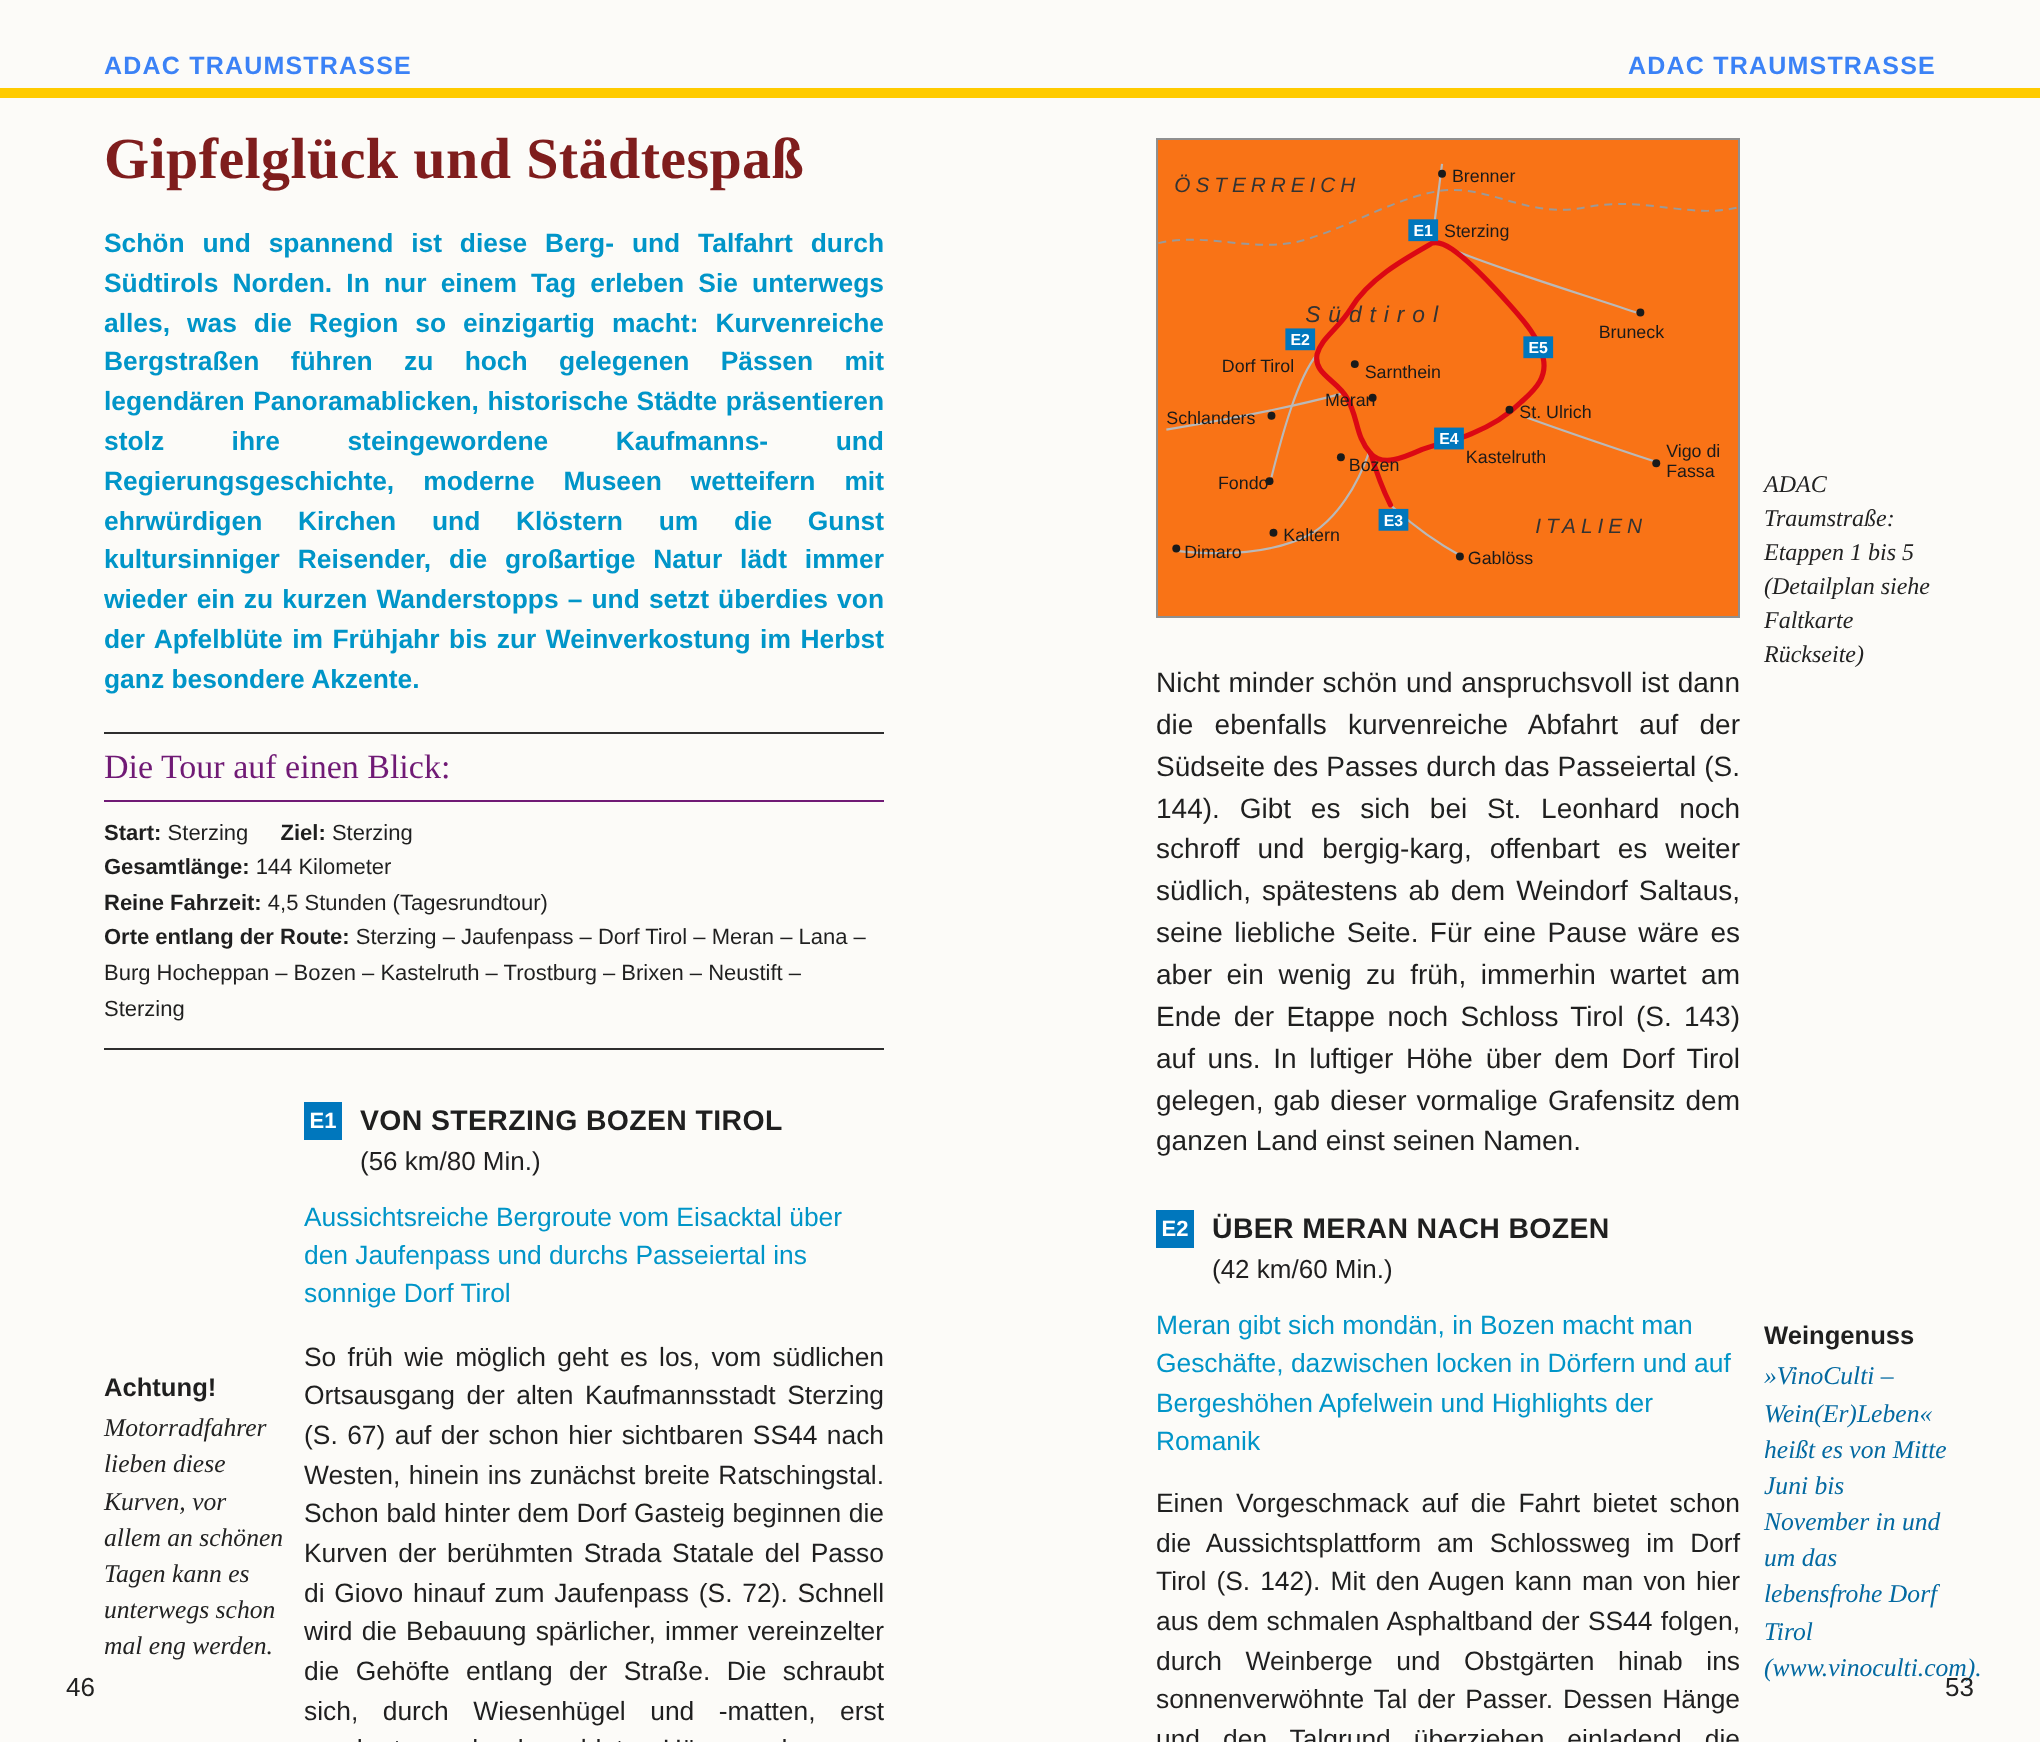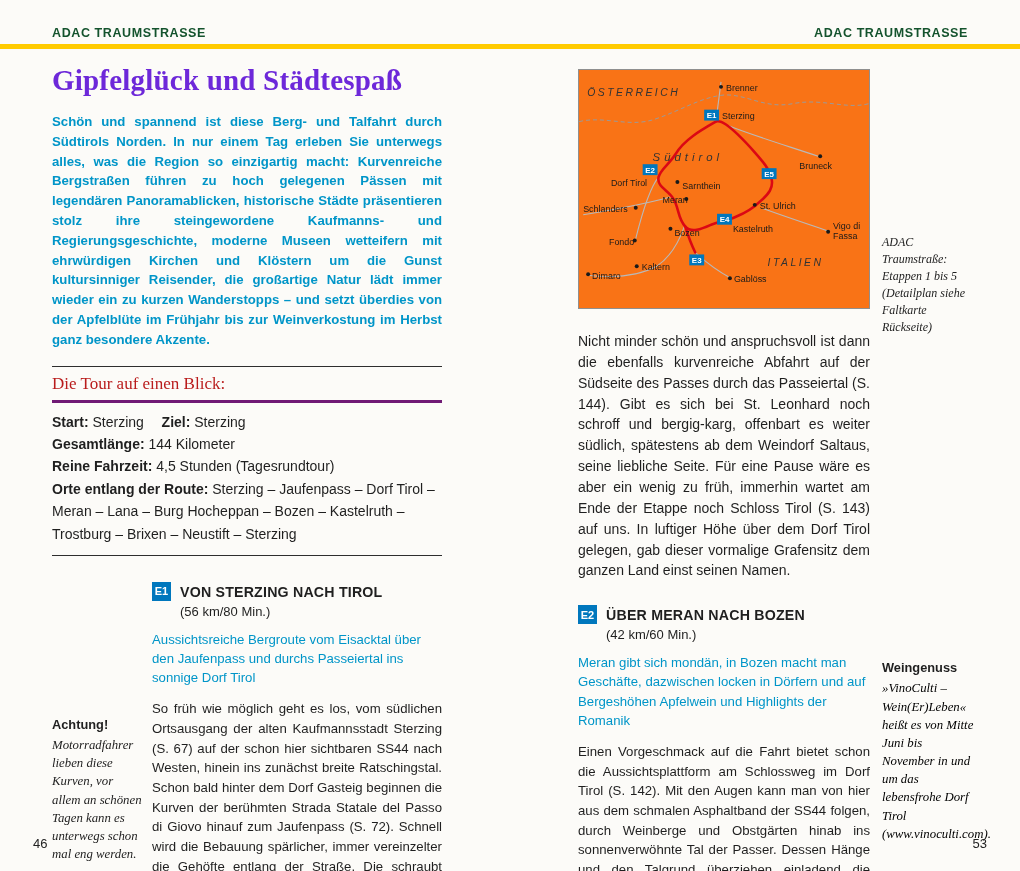--- a/index.html
+++ b/index.html
@@ -6,42 +6,42 @@
   html,body { margin:0; padding:0; }
   body { background:#d9d9d6; }
   .spread {
     position:relative; width:1020px; height:871px; margin:0 auto;
     background:#fcfbf8; overflow:hidden;
     font-family:"Liberation Sans", sans-serif; color:#1f1f1f;
   }
   
   .hdr {
     position:absolute; top:26px; font-weight:bold; font-size:12.5px;
-    letter-spacing:0.6px; color:#14532d;
+    letter-spacing:0.6px; color:#3b82f6;
   }
   .hdr.left { left:52px; }
   .hdr.right { right:52px; text-align:right; }
   .yellow-rule { position:absolute; left:0; top:44px; width:1020px; height:5px; background:#FFCB00; }
 
   
   .left-page { position:absolute; left:52px; top:64px; width:390px; }
   .page-title {
     font-family:"Liberation Serif", serif; font-weight:bold; font-size:29px;
-    margin:0 0 15px 0; color:#6d28d9; letter-spacing:0.2px;
+    margin:0 0 15px 0; color:#7f1d1d; letter-spacing:0.2px;
   }
   .intro {
     color:#0095C8; font-weight:bold; font-size:13.2px; line-height:1.5;
     text-align:justify; margin:0;
   }
   .overview { margin-top:16px; border-top:1.5px solid #2e2e2e; }
   .overview-heading {
     font-family:"Liberation Serif", serif; font-size:17px; font-weight:normal;
-    padding:7px 0 6px 0; border-bottom:3px solid #701a75; color:#b91c1c;
-  }
-  .facts { padding:8px 0 10px 0; font-size:14px; line-height:1.6; border-bottom:1.5px solid #2e2e2e; }
+    padding:7px 0 6px 0; border-bottom:1px solid #701a75; color:#701a75;
+  }
+  .facts { padding:8px 0 10px 0; font-size:11px; line-height:1.6; border-bottom:1.5px solid #2e2e2e; }
   .facts .fl { font-weight:bold; }
   .facts .pair-gap { display:inline-block; width:10px; }
 
   .stage { position:relative; margin-top:26px; padding-left:100px; width:390px; }
   .stage-head { display:flex; gap:9px; align-items:flex-start; }
   .ebadge {
     flex:0 0 auto; width:19px; height:19px; background:#0077BD; color:#fff;
     font-weight:bold; font-size:11px; display:flex; align-items:center; justify-content:center;
   }
   .stage-title { font-weight:bold; font-size:14.2px; padding-top:2px; letter-spacing:0.2px; }
@@ -61,21 +61,21 @@
   .map-caption {
     position:absolute; left:304px; top:170px; width:92px;
     font-family:"Liberation Serif", serif; font-style:italic; font-size:12px;
     line-height:1.42; color:#222;
   }
   .rp-par { width:292px; margin-top:22px; font-size:14px; line-height:1.49; text-align:justify; }
   .stage2 { position:relative; margin-top:24px; width:292px; }
   .stage2 .stage-body { width:292px; }
   .margin-note-right { position:absolute; left:304px; top:54px; width:92px; font-size:12.8px; line-height:1.42; }
   .margin-note-right .mn-head { font-weight:bold; margin-bottom:2px; }
-  .margin-note-right .mn-body { font-family:"Liberation Serif", serif; font-style:italic; color:#000000; }
+  .margin-note-right .mn-body { font-family:"Liberation Serif", serif; font-style:italic; color:#0369a1; }
 
   .pageno { position:absolute; bottom:20px; font-size:13px; color:#222; }
   .pageno.left { left:33px; }
   .pageno.right { right:33px; }
 
   
   .road { fill:none; stroke:#b9b9b9; stroke-width:1.1; }
   .border-dash { fill:none; stroke:#9a9a9a; stroke-width:1; stroke-dasharray:4 3; }
   .route { fill:none; stroke:#DB0814; stroke-width:2.6; stroke-linecap:round; stroke-linejoin:round; }
   .map-place { font-family:"Liberation Sans", sans-serif; font-size:9px; fill:#1a1a1a; }
@@ -123,21 +123,21 @@
       </div>
     </div>
 
     <div class="stage">
       <div class="margin-note" style="top:134px;">
         <div class="mn-head">Achtung!</div>
         <div class="mn-body">Motorradfahrer lieben diese Kurven, vor allem an schönen Tagen kann es unterwegs schon mal eng werden.</div>
       </div>
       <div class="stage-head">
         <div class="ebadge">E1</div>
-        <div class="stage-title">VON STERZING NACH TIROL</div>
+        <div class="stage-title">VON STERZING BOZEN TIROL</div>
       </div>
       <div class="stage-km">(56 km/80 Min.)</div>
       <div class="teaser">Aussichtsreiche Bergroute vom Eisacktal über den Jaufenpass und durchs Passeiertal ins sonnige Dorf Tirol</div>
       <div class="stage-body">So früh wie möglich geht es los, vom südlichen Ortsausgang der alten Kaufmannsstadt Sterzing (S. 67) auf der schon hier sichtbaren SS44 nach Westen, hinein ins zunächst breite Ratschingstal. Schon bald hinter dem Dorf Gasteig beginnen die Kurven der berühmten Strada Statale del Passo di Giovo hinauf zum Jaufenpass (S. 72). Schnell wird die Bebauung spärlicher, immer vereinzelter die Gehöfte entlang der Straße. Die schraubt sich, durch Wiesenhügel und -matten, erst gerahmt von den bewaldeten Hängen, dann von den kahlen Gipfelzacken der Ötztaler und Sarner Alpen, in teils spektakulär spitzen Kehren immer weiter himmelwärts, auf 2094 m zur Passhöhe empor. Der dortigen Einladung zu einer aussichtsreichen Rast an der kleinen Edelweißhütte will kaum ein Reisender widerstehen.</div>
     </div>
   </div>
 
   <div class="right-page">
 
     <div class="map-box">

